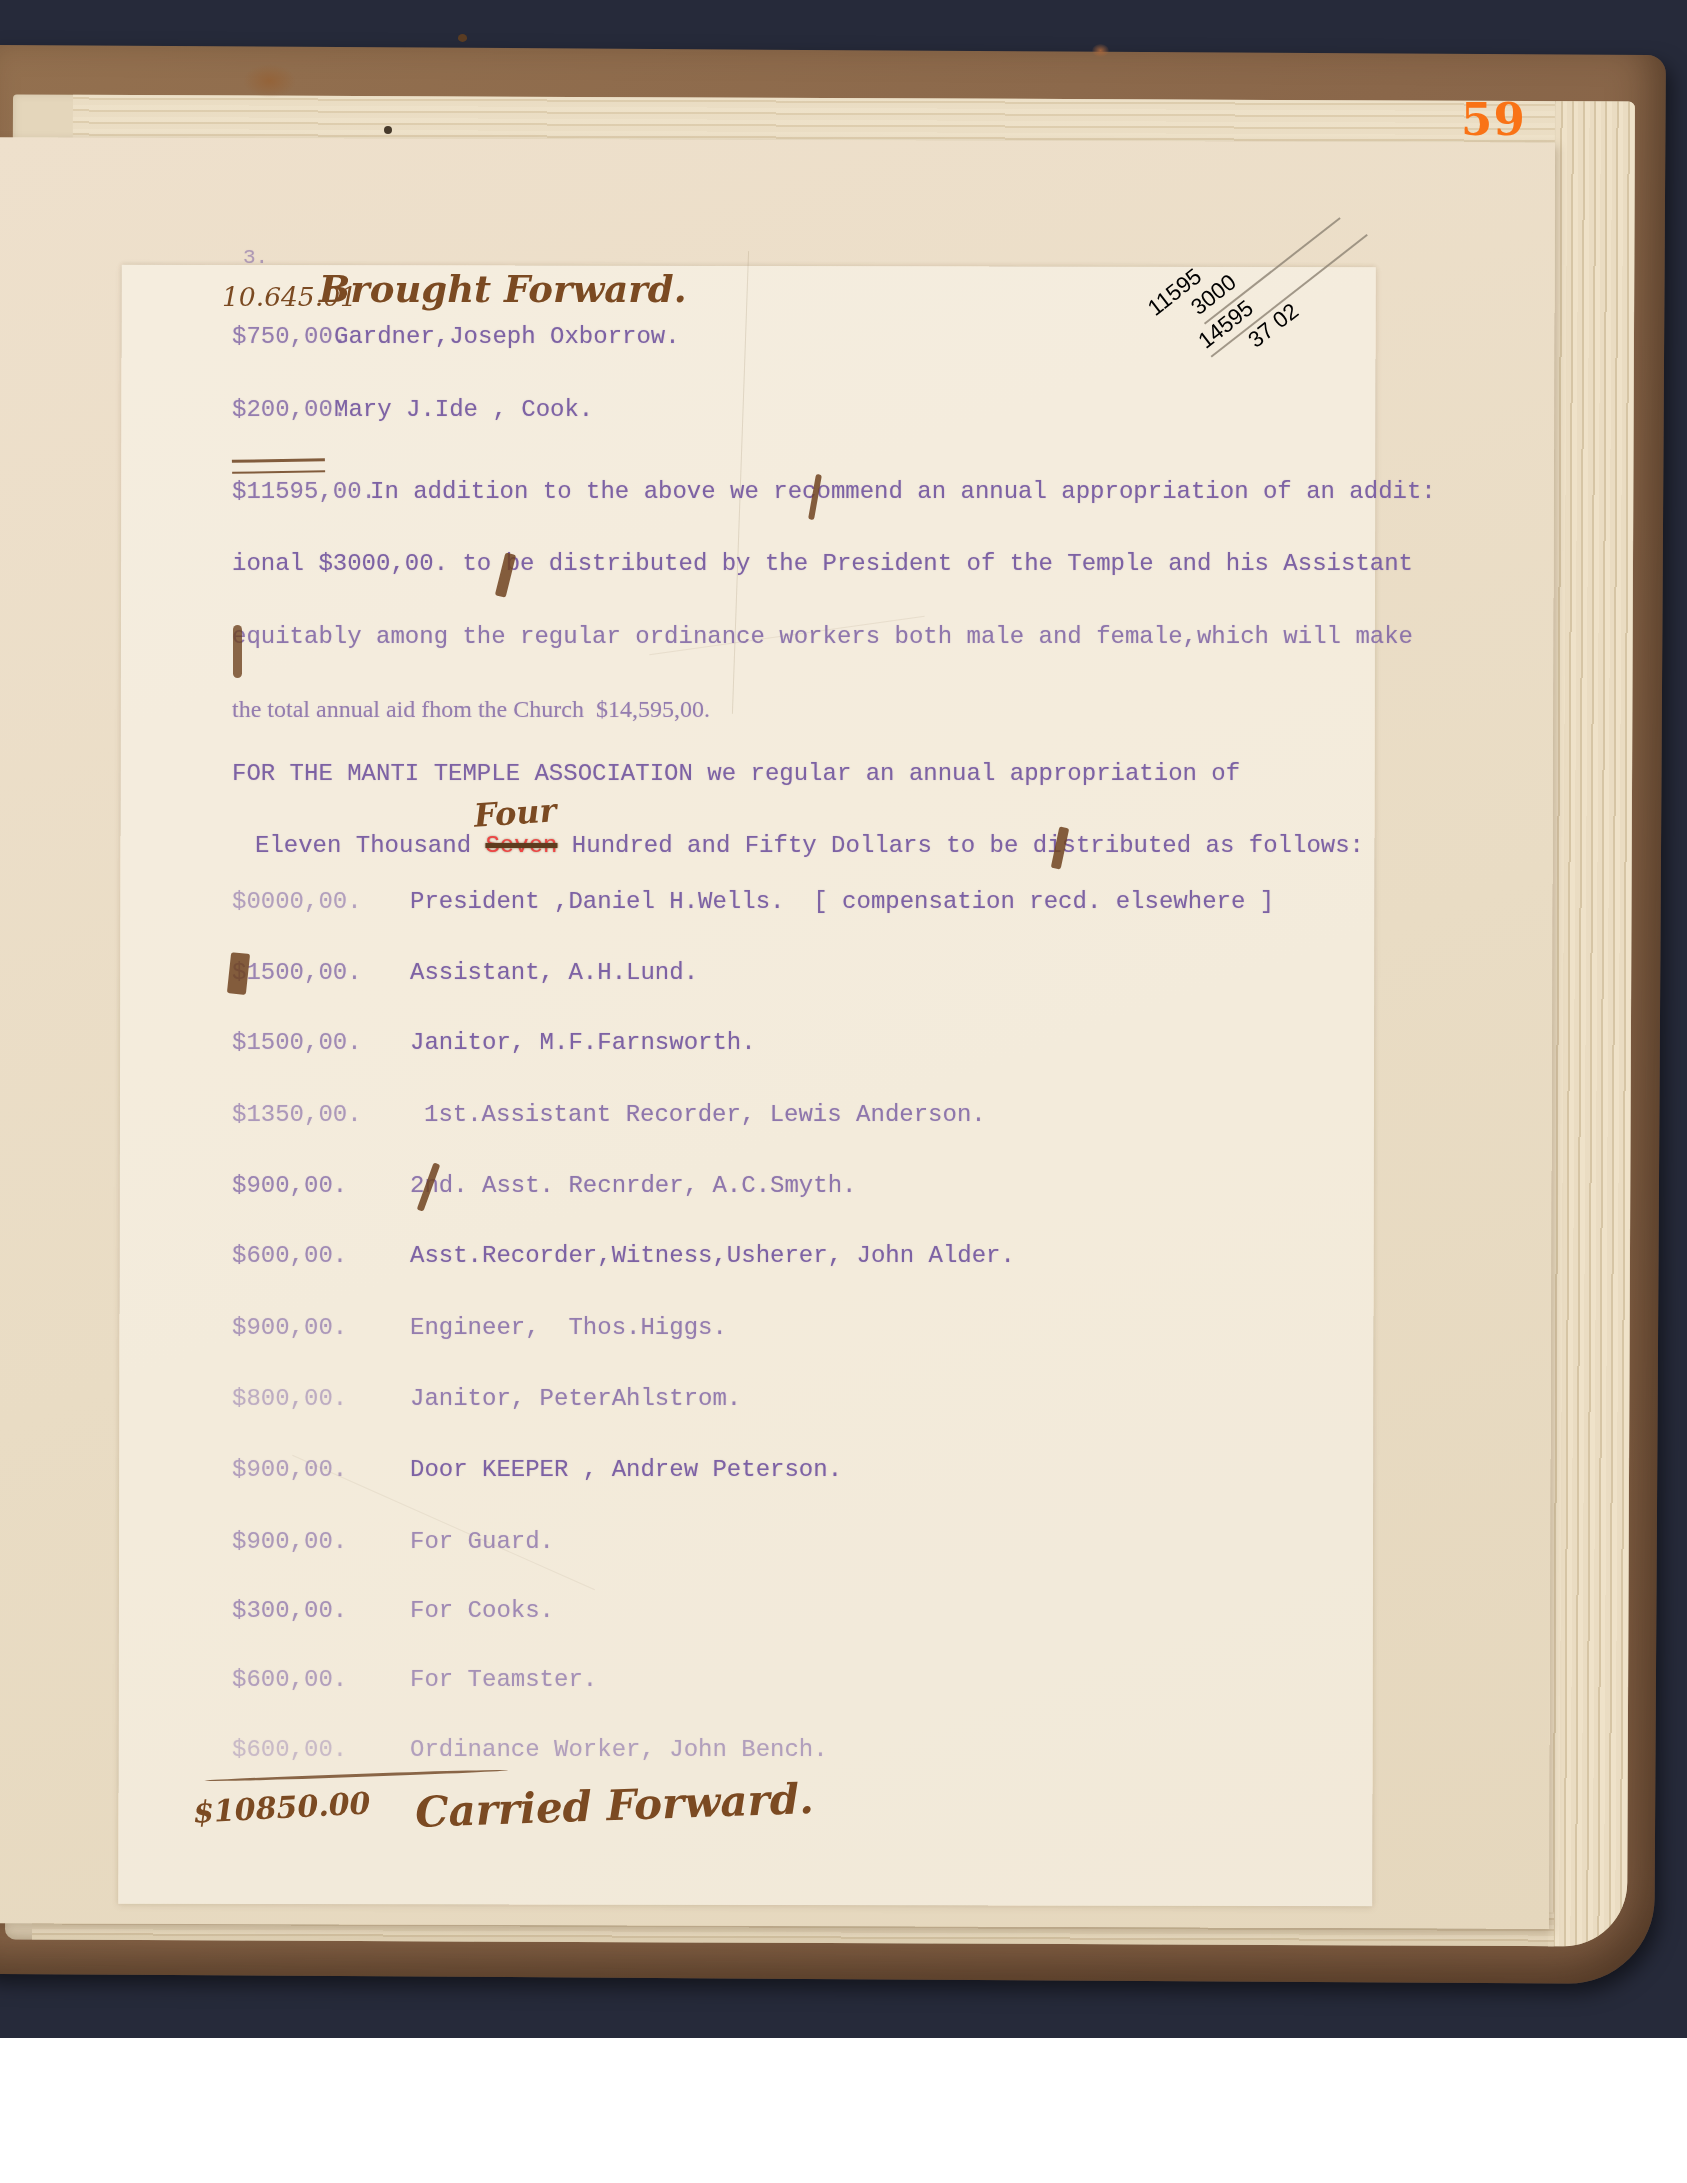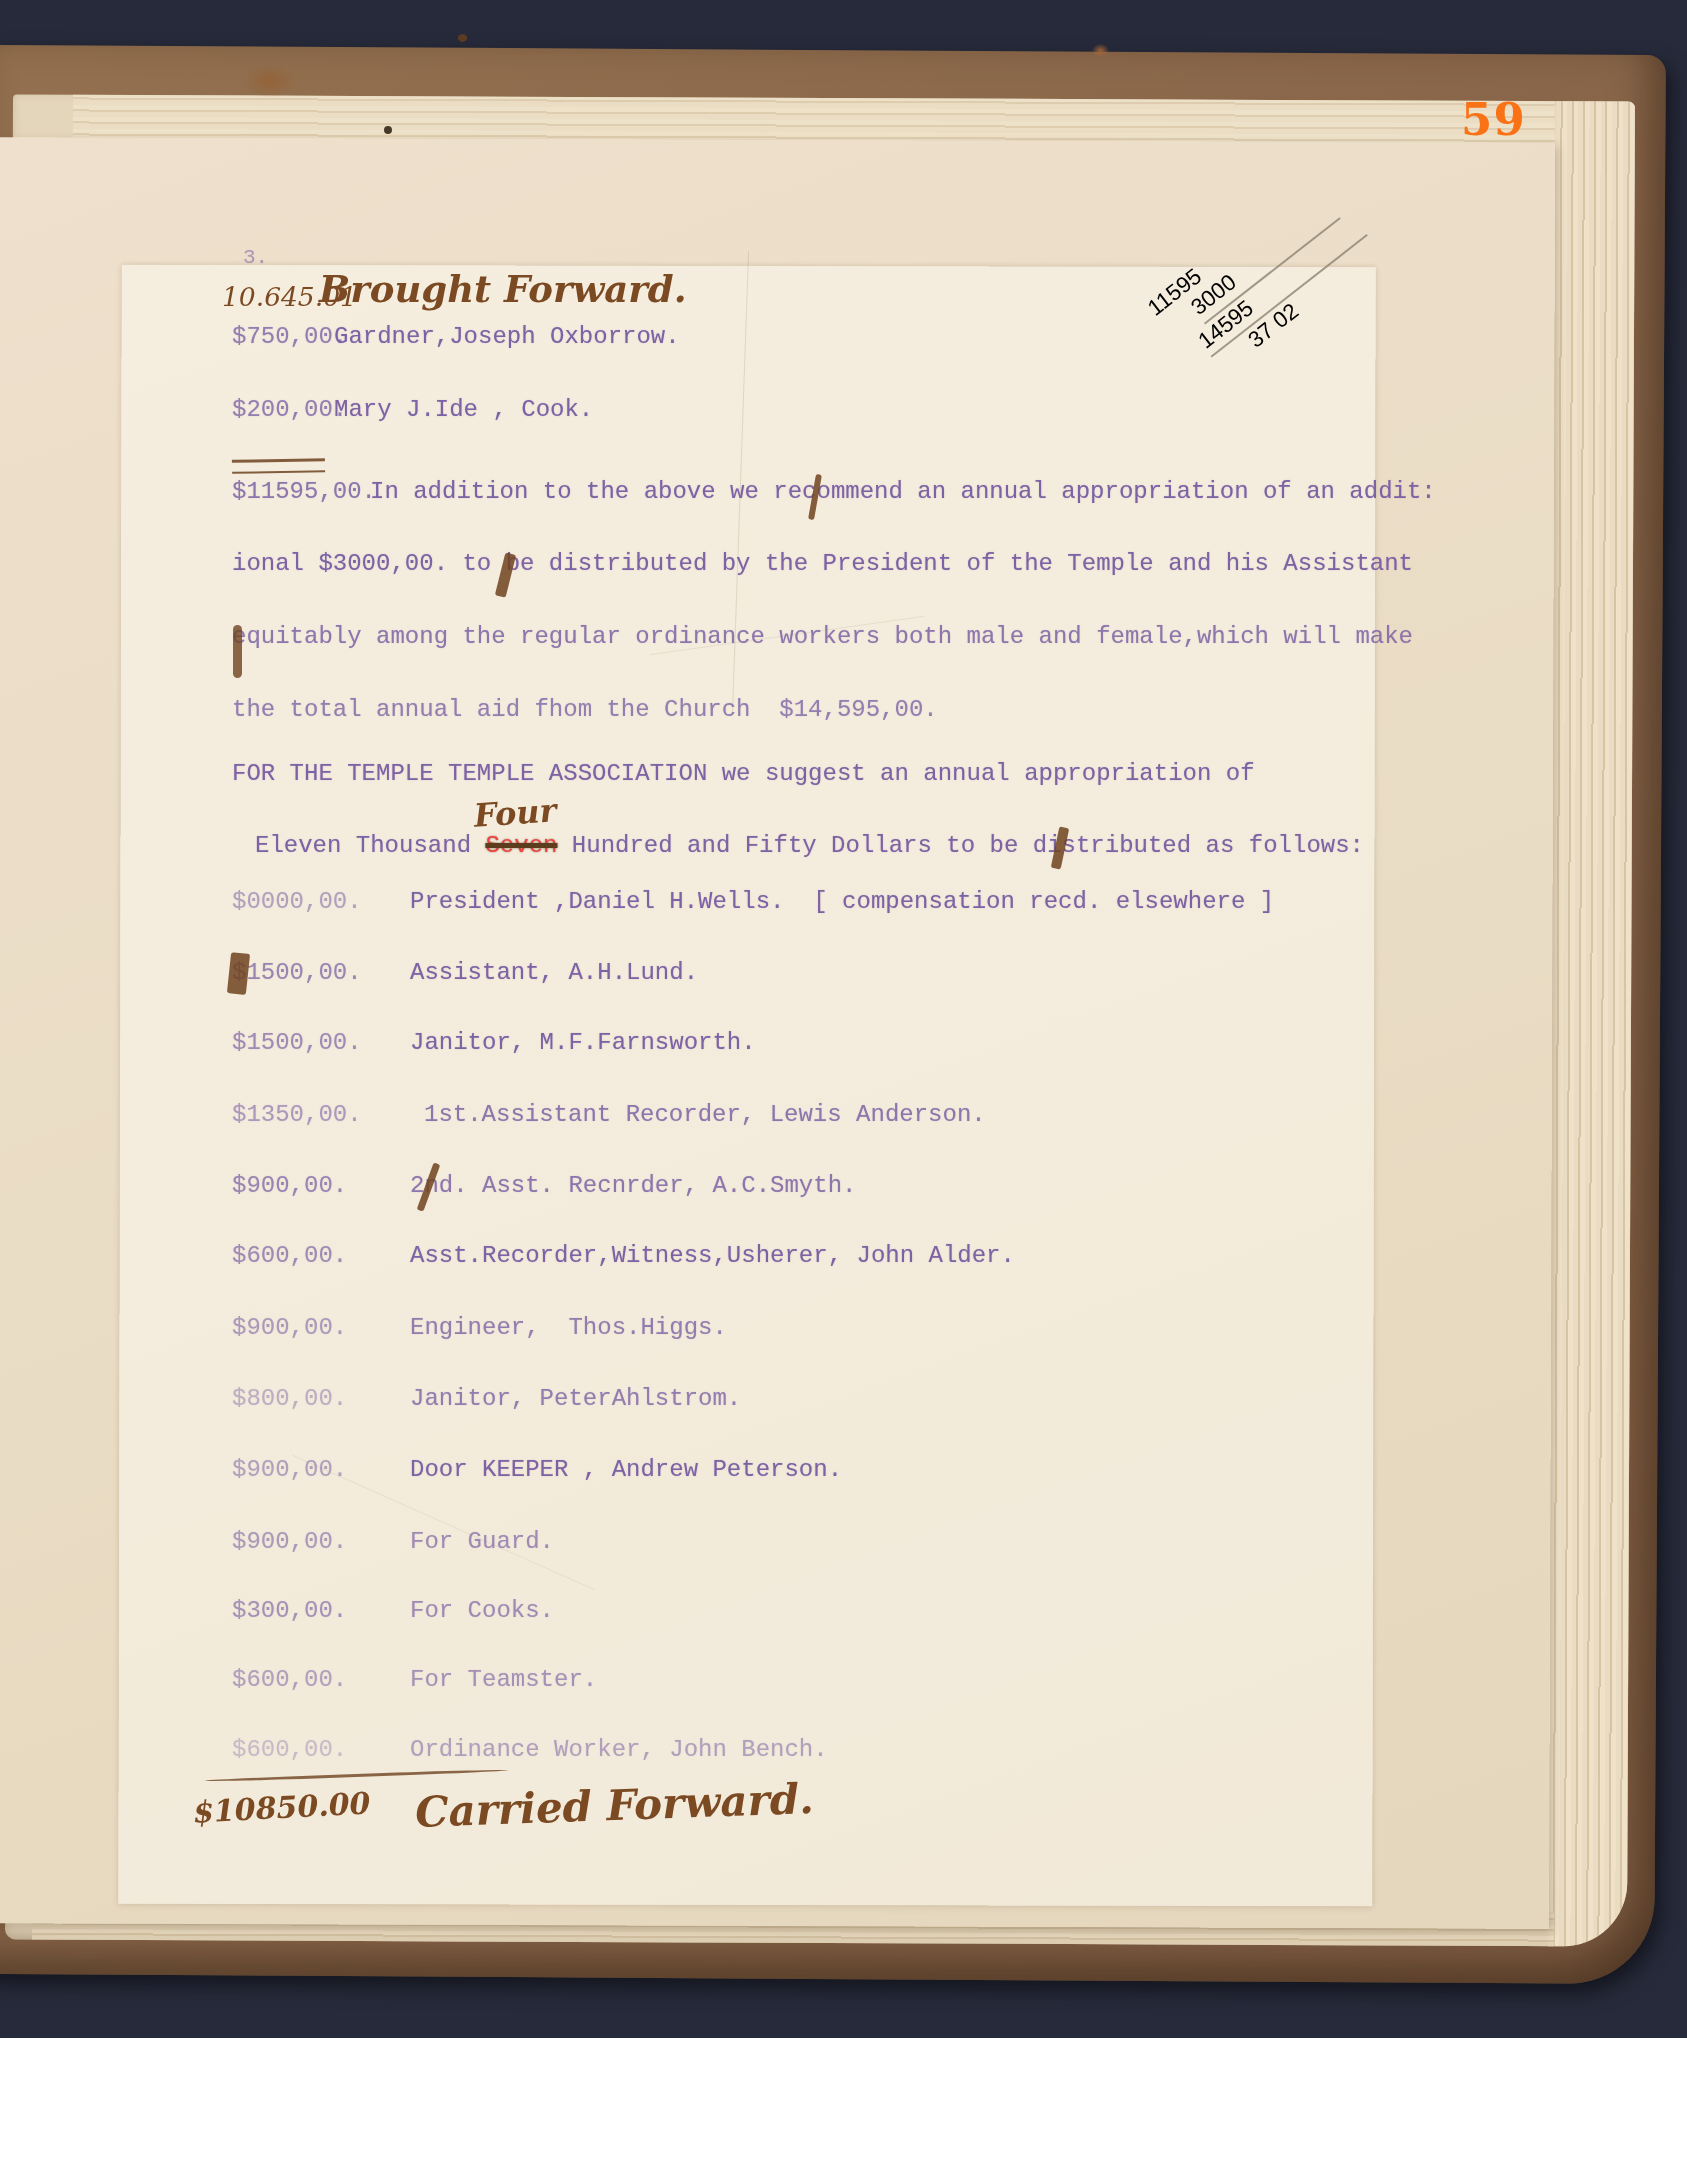--- a/index.html
+++ b/index.html
@@ -95,27 +95,27 @@
     </div>
 
     <div style="position:absolute;left:232px;top:459px;width:93px;height:8.6px;border-top:3.3px solid #6e4320;border-bottom:2.6px solid #6e4320;transform:rotate(-1deg);opacity:.85;"></div>
 
     <div class="row">
       <span class="t" style="left:232px;top:478px;opacity:.85;">$11595,00.</span>
       <span class="t" style="left:370px;top:478px;">In addition to the above we recommend an annual appropriation of an addit:</span>
     </div>
     <span class="t" style="left:232px;top:550px;">ional $3000,00. to be distributed by the President of the Temple and his Assistant</span>
     <span class="t" style="left:232px;top:623px;opacity:.85;">equitably among the regular ordinance workers both male and female,which will make</span>
-    <span class="t" style="left:232px;top:696px;opacity:.8;">the total annual aid fhom the Church  $14,595,00.</span>
+    <span class="t" style="left:232px;top:696px;opacity:.8;font-family:Liberation Serif, serif;">the total annual aid fhom the Church  $14,595,00.</span>
 
     <div class="mark" style="left:812px;top:474px;width:6px;height:46px;transform:rotate(10deg);opacity:.85;"></div>
     <div class="mark" style="left:500px;top:553px;width:10.6px;height:44px;transform:rotate(14deg);opacity:.85;"></div>
     <div class="mark" style="left:233px;top:625px;width:8.6px;height:53px;border-radius:5.3px;opacity:.8;"></div>
 
-    <span class="t" style="left:232px;top:760px;">FOR THE TEMPLE TEMPLE ASSOCIATION we suggest an annual appropriation of</span>
+    <span class="t" style="left:232px;top:760px;">FOR THE MANTI TEMPLE ASSOCIATION we regular an annual appropriation of</span>
     <span class="hw" style="left:474px;top:794px;font-size:32px;font-weight:bold;transform:rotate(-4deg);">Four</span>
     <span class="t" style="left:255px;top:832px;"><span>Eleven Thousand </span><span class="struck">Seven</span><span> Hundred and Fifty Dollars to be distributed as follows:</span></span>
     <div class="mark" style="left:1055px;top:827px;width:10px;height:42px;transform:rotate(12deg);opacity:.85;"></div>
 
     <div class="row">
       <span class="t" style="left:232px;top:888px;opacity:.55;">$0000,00.</span>
       <span class="t" style="left:410px;top:888px;">President ,Daniel H.Wells.  [ compensation recd. elsewhere ]</span>
     </div>
     <div class="row">
       <span class="t" style="left:232px;top:959px;opacity:.75;">$1500,00.</span>

